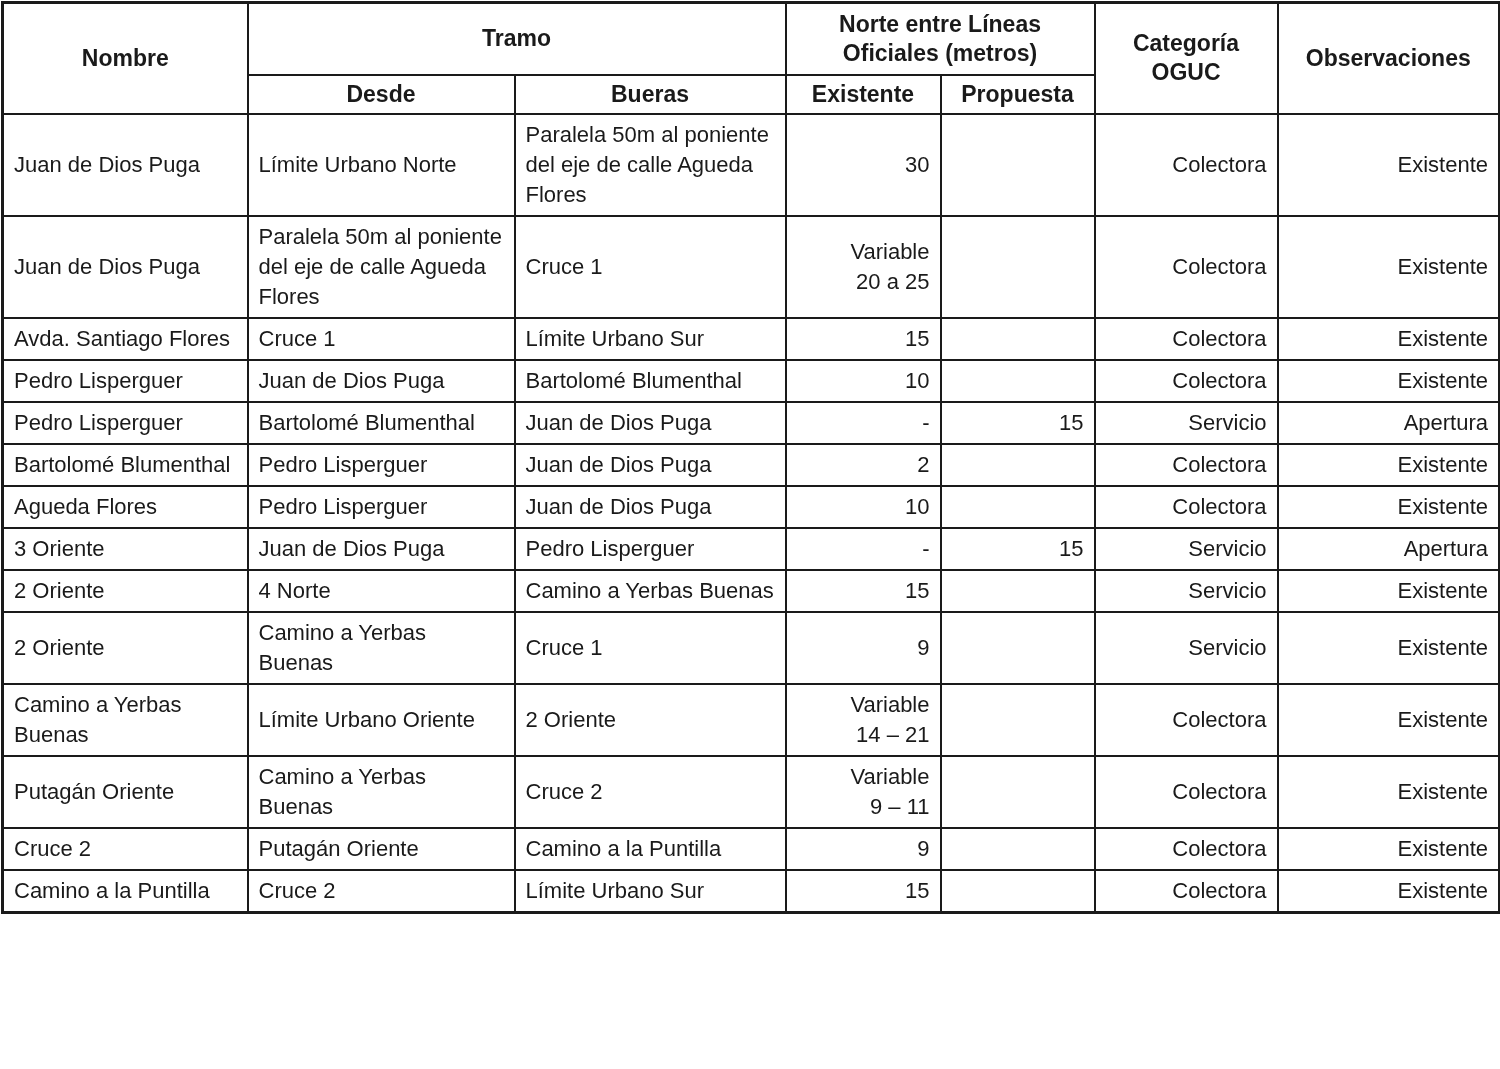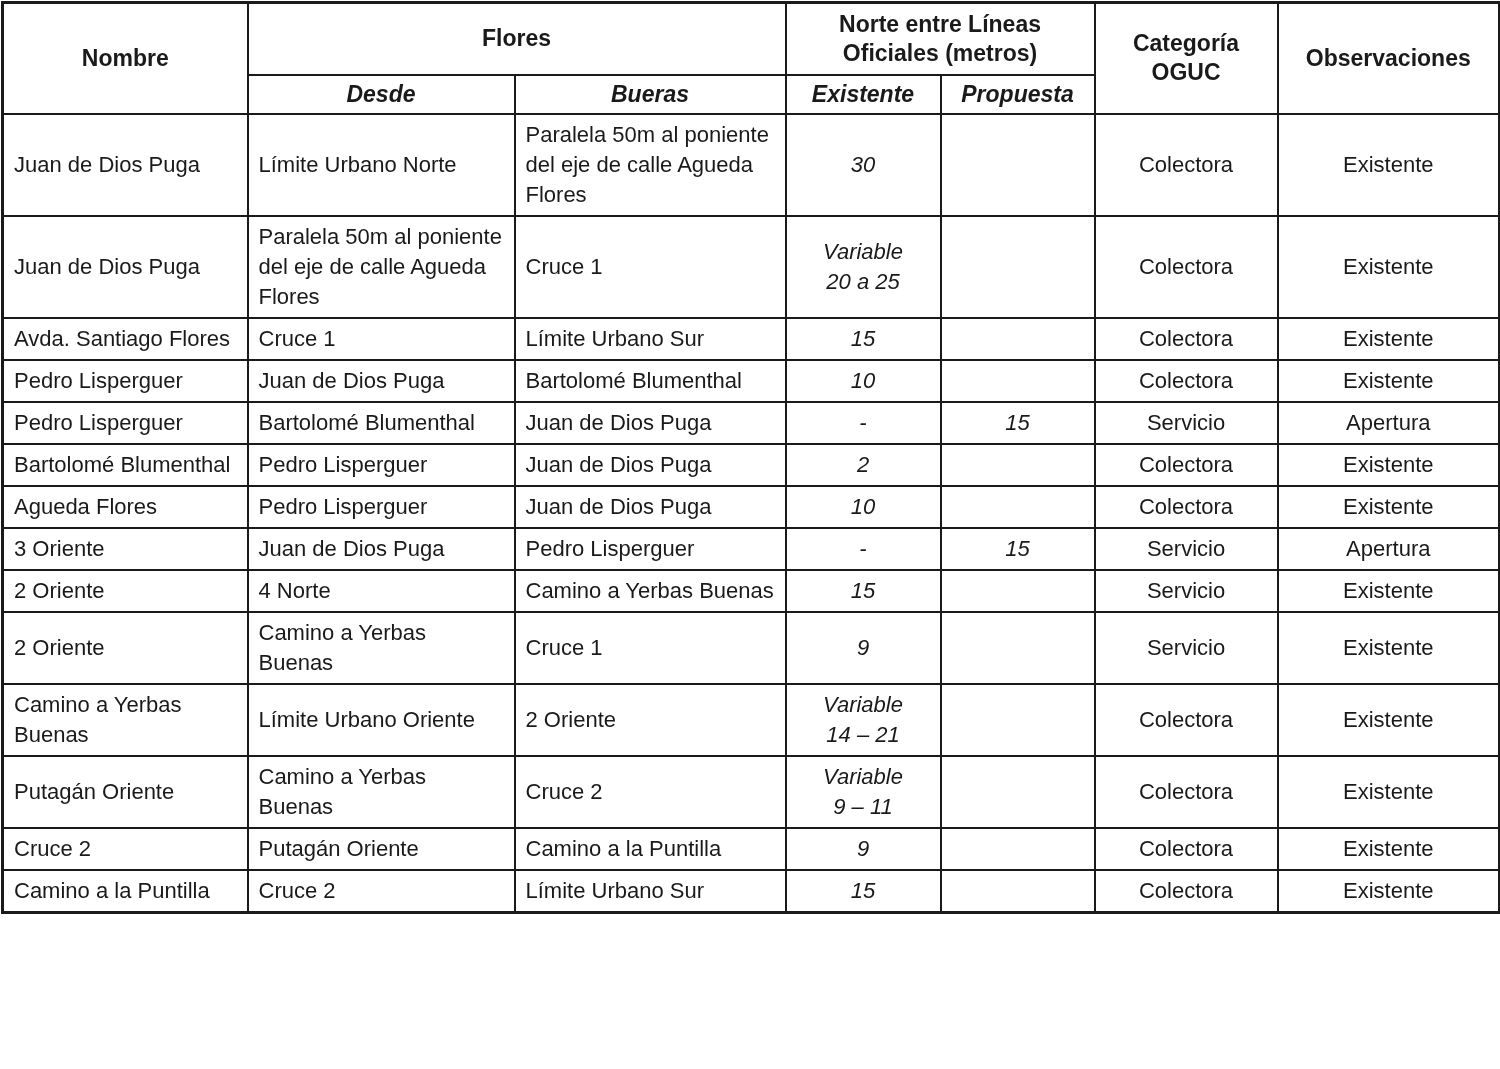--- a/index.html
+++ b/index.html
@@ -33,54 +33,53 @@
     overflow: hidden;
   }
   table.road-table thead th {
     font-weight: bold;
     text-align: center;
     font-size: 23px;
     line-height: 29px;
     padding: 4px 6px;
   }
   tr.head-top { height: 72px; }
-  tr.head-sub { height: 34px; font-style: italic; }
+  tr.head-sub { height: 34px; }
   .pre { white-space: pre-line; }
   td.c-nombre, td.c-desde, td.c-hasta {
     text-align: left;
     padding-left: 14px;
     padding-right: 12px;
   }
   td.c-existente, td.c-propuesta {
-    text-align: center;
-    font-style: italic;
+    text-align: right;
   }
   td.c-categoria, td.c-observaciones {
-    text-align: center;
+    text-align: right;
     padding-left: 24px;
   }
 </style>
 </head>
 <body>
 
 <div class="page">
   <table class="road-table">
     <colgroup>
       <col style="width:245px">
       <col style="width:267px">
       <col style="width:271px">
       <col style="width:155px">
       <col style="width:154px">
       <col style="width:183px">
       <col style="width:222px">
     </colgroup>
     <thead>
       <tr class="head-top">
         <th rowspan="2">Nombre</th>
-        <th colspan="2">Flores</th>
+        <th colspan="2">Tramo</th>
         <th colspan="2" class="pre">Norte entre Líneas
 Oficiales (metros)</th>
         <th rowspan="2" class="pre">Categoría
 OGUC</th>
         <th rowspan="2">Observaciones</th>
       </tr>
       <tr class="head-sub">
         <th>Desde</th>
         <th>Bueras</th>
         <th>Existente</th>

